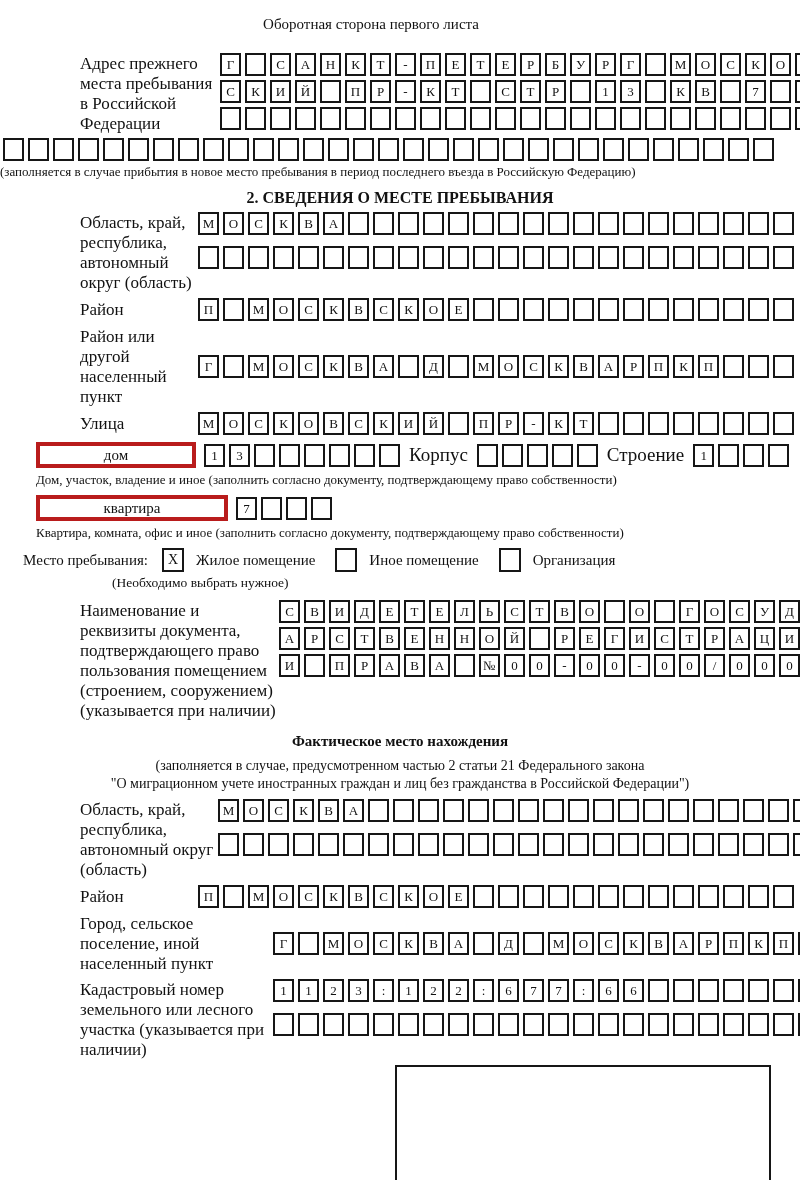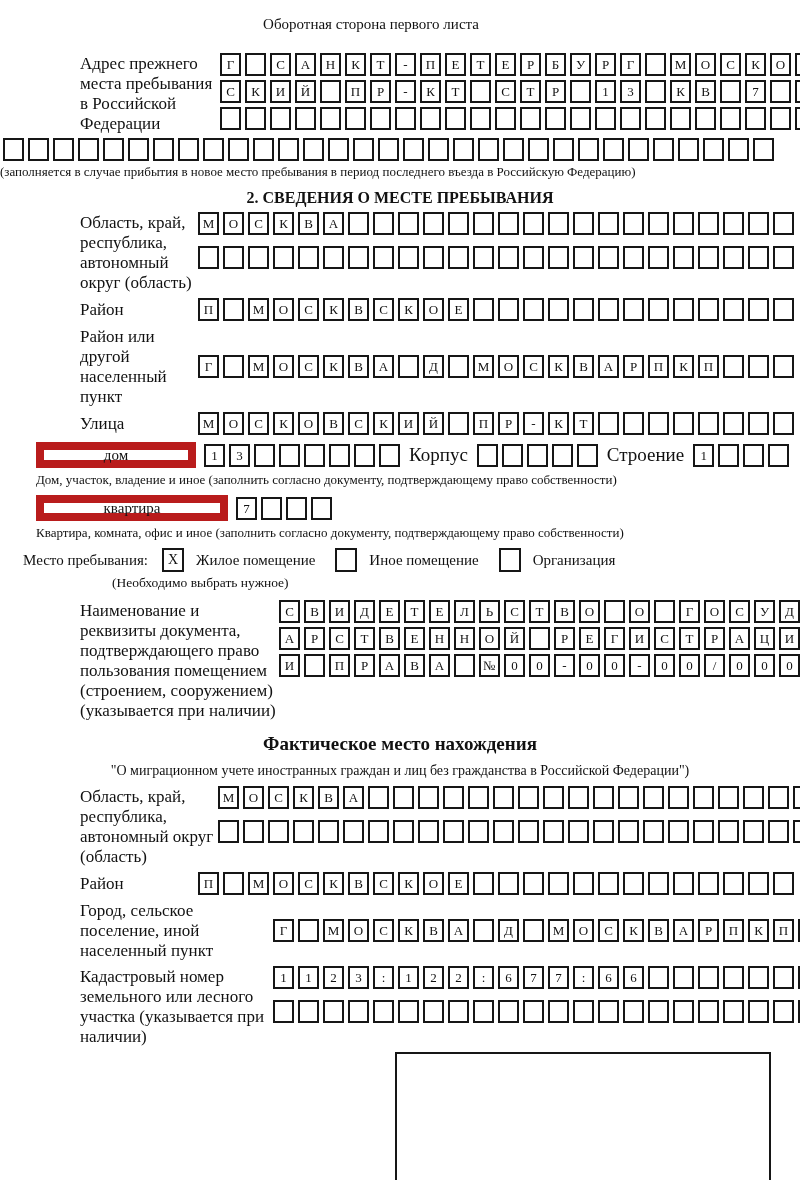--- a/index.html
+++ b/index.html
@@ -29,27 +29,27 @@
   .flabel { flex:0 0 auto; font-size:17px; line-height:20px; padding-top:1px;margin-left:44px; }
   .w140 { width:140px; } .w118 { width:118px; } .w138 { width:138px; }
   .w193 { width:193px; } .w199 { width:199px; }
 
   .block { margin-top:20px; }
   .fullrow { margin:4px 0 0 3px; }
   .caption { font-size:13px; margin-top:3px; }
   .caption.center { text-align:left; }
 
   .sec-title { text-align:center; font-weight:bold; font-size:16px; margin:9px 0 5px 0; }
-  .sub-title { text-align:center; font-weight:bold; font-size:19px; margin:12px 0 8px 0; }
+  .sub-title { text-align:center; font-weight:bold; font-size:15px; margin:12px 0 8px 0; }
   .sub-caption { text-align:center; font-size:14px; margin-top:2px; }
 
   .field { margin-bottom:5px; }
 
   .house-row { display:flex; align-items:center; padding-left:36px; margin:7px 0 2px 0; }
-  .wbox { border:8px solid #b91c1c; height:26px; display:flex; align-items:center; justify-content:center; font-size:15px; margin-right:8px; flex:0 0 auto; }
+  .wbox { border:4px solid #b91c1c; height:26px; display:flex; align-items:center; justify-content:center; font-size:15px; margin-right:8px; flex:0 0 auto; }
   .wbox.w160 { width:160px; } .wbox.w192 { width:192px; }
   .inline-label { font-size:19px; margin:0 9px; flex:0 0 auto; }
   .caption.under { padding-left:36px; margin:4px 0 6px 0; }
 
   .stay-row { display:flex; align-items:center; padding-left:23px; margin-top:7px; font-size:15px; }
   .cbx { width:22px; height:24px; border:2px solid #161616; display:inline-flex; align-items:center; justify-content:center; font-size:14px; margin:0 12px 0 14px; flex:0 0 auto; }
   .stay-opt { margin-right:6px; }
   .hint { font-size:13.5px; padding-left:112px; margin:3px 0 9px 0; }
 
   .confirm-box { margin:2px 0 0 395px; width:376px; height:174px; border:2px solid #161616; }
@@ -452,20 +452,21 @@
           <span class="cell">0</span>
           <span class="cell">/</span>
           <span class="cell">0</span>
           <span class="cell">0</span>
           <span class="cell">0</span>
         </div>
     </div>
   </div>
 
   <div class="sub-title">Фактическое место нахождения</div>
+  <div class="sub-caption">(заполняется в случае, предусмотренном частью 2 статьи 21 Федерального закона</div>
   <div class="sub-caption">"О миграционном учете иностранных граждан и лиц без гражданства в Российской Федерации")</div>
 
   <div class="frow field" style="margin-top:7px">
     <div class="flabel w138">Область, край, республика, автономный округ (область)</div>
     <div class="gridcol gap10">
       <div class="grid">
           <span class="cell">М</span>
           <span class="cell">О</span>
           <span class="cell">С</span>
           <span class="cell">К</span>

